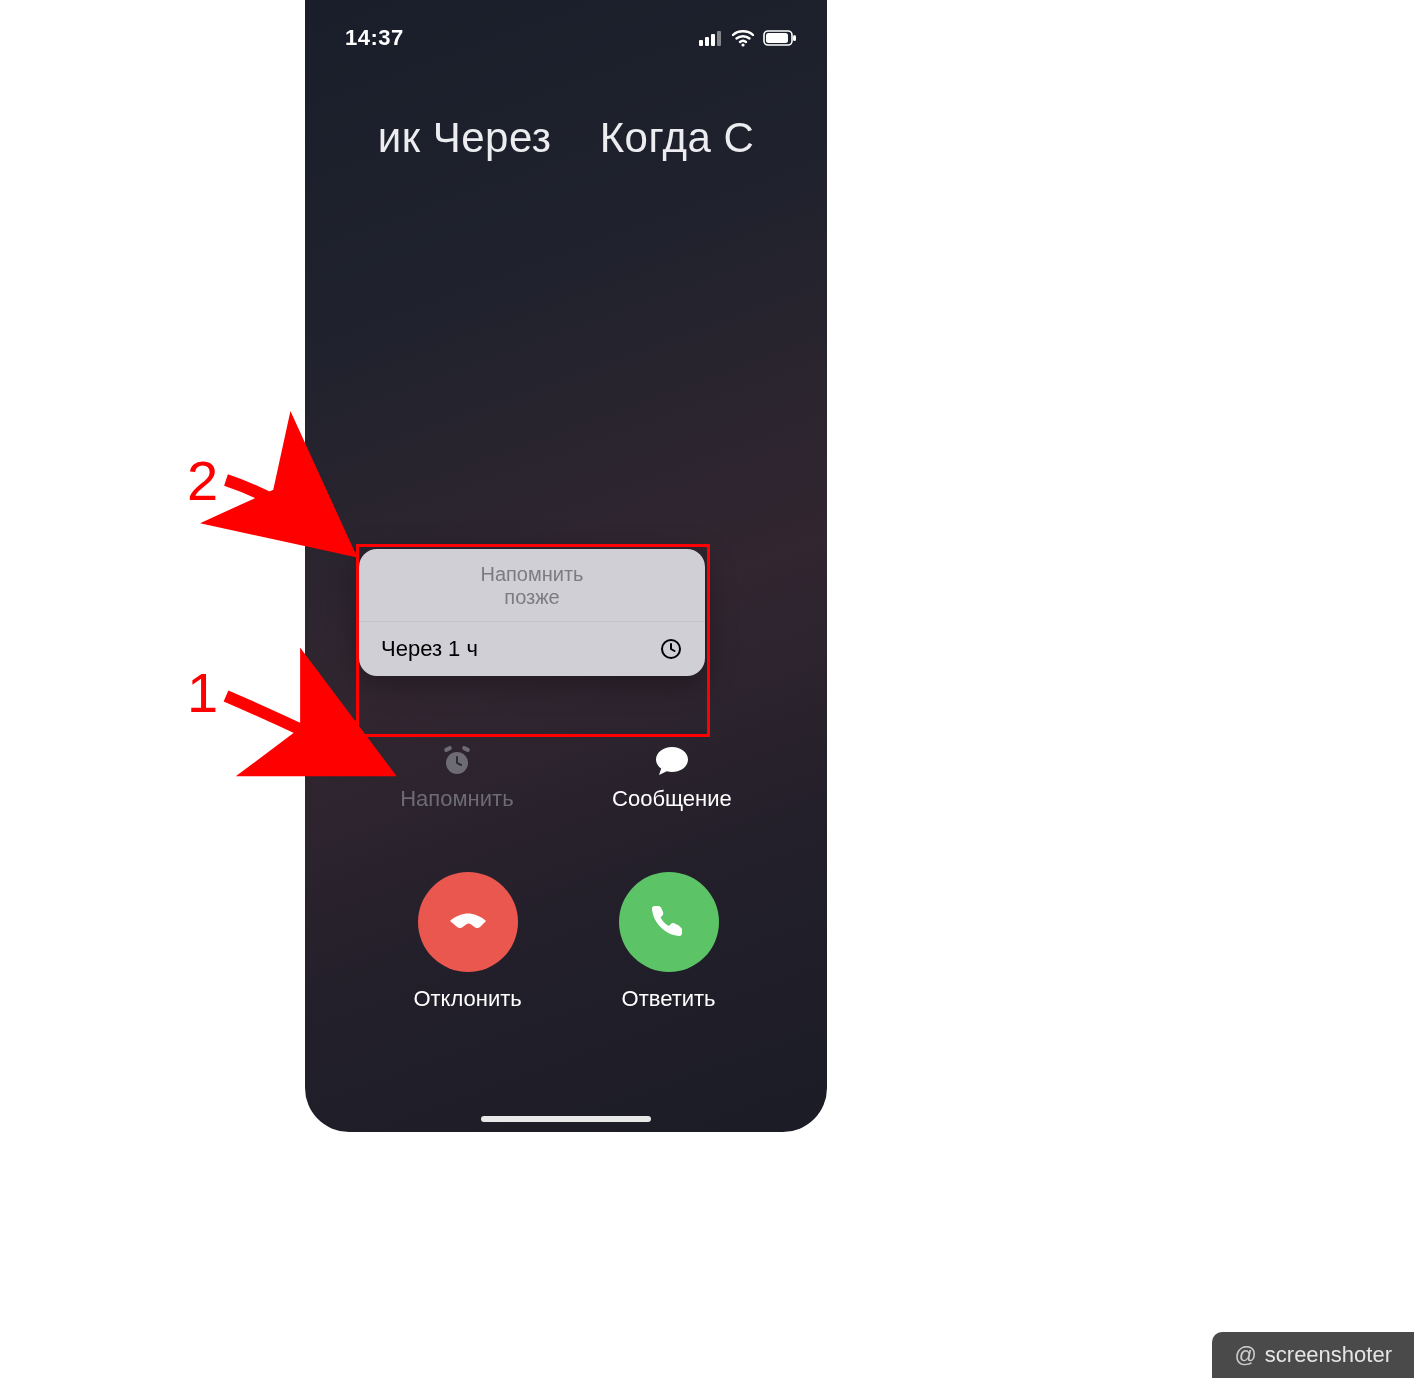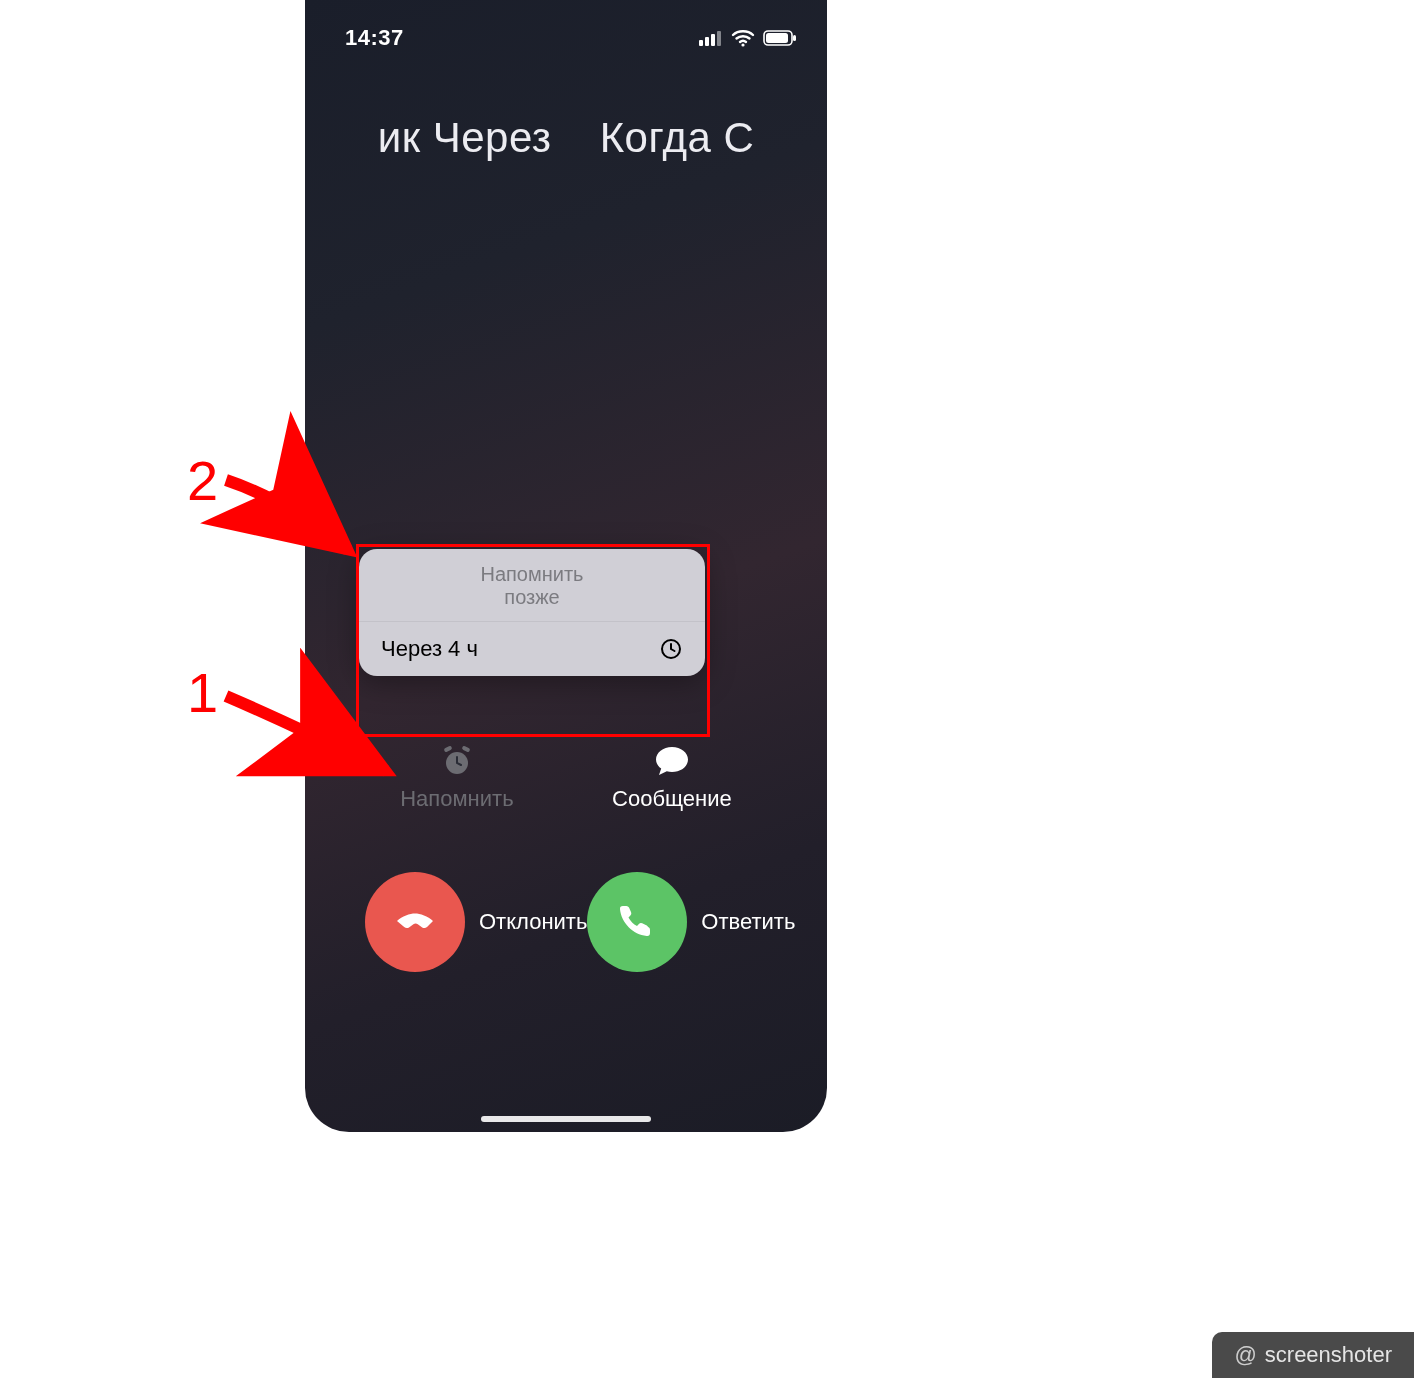--- a/index.html
+++ b/index.html
@@ -97,21 +97,21 @@
   
   .pri-row {
     position: absolute;
     top: 872px;
     left: 0;
     right: 0;
     display: flex;
     justify-content: space-around;
     padding: 0 60px;
   }
-  .pri-action { display: flex; align-items: center; gap: 14px; font-size: 22px; }
+  .pri-action { display: flex; flex-direction: column; align-items: center; gap: 14px; font-size: 22px; }
   .circle-btn {
     width: 100px; height: 100px; border-radius: 50%;
     display: flex; align-items: center; justify-content: center;
   }
   .circle-btn.decline { background: #e9574f; }
   .circle-btn.answer  { background: #5cc466; }
 
   
   .home-ind {
     position: absolute;
@@ -193,21 +193,21 @@
   <div class="caller-name">
     <span>ик Через</span><span class="spacer"></span><span>Когда С</span>
   </div>
 
   <div class="popup">
     <div class="popup-title">
       <span>Напомнить</span><br>
       <span>позже</span>
     </div>
     <div class="popup-item">
-      <span>Через 4 ч</span>
+      <span>Через 1 ч</span>
       <span class="icon">
         <svg width="24" height="24" viewBox="0 0 24 24">
             <circle cx="12" cy="12" r="9" fill="none" stroke="#000" stroke-width="2"></circle>
             <path d="M12 7v5l3.5 2" fill="none" stroke="#000" stroke-width="2" stroke-linecap="round"></path>
           </svg>
       </span>
     </div>
   </div>
 
   <div class="red-box"></div>

